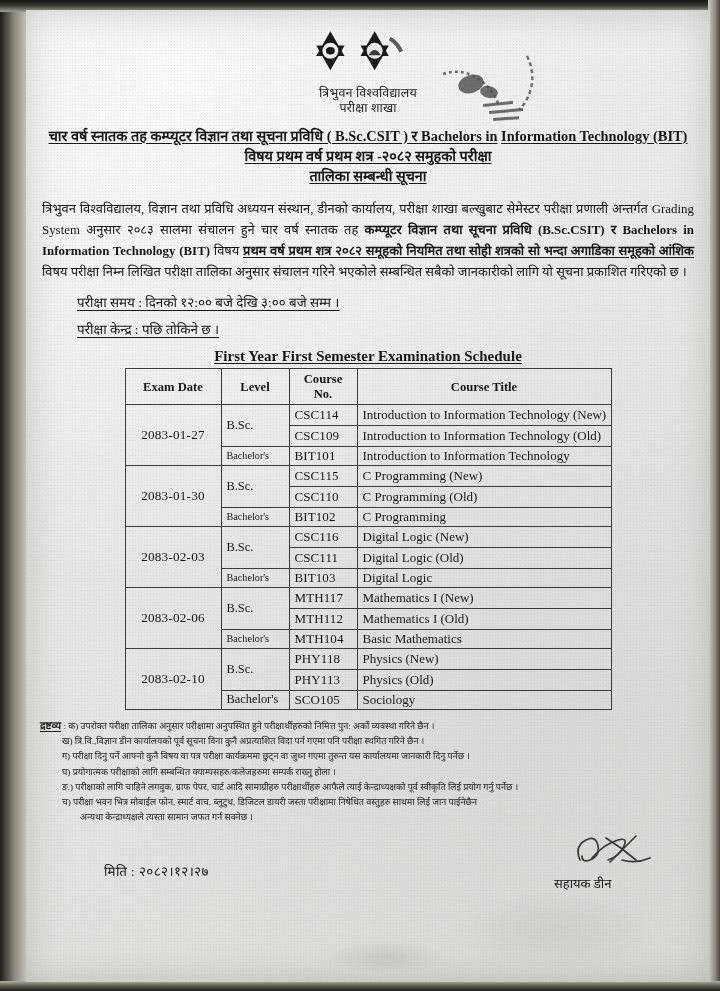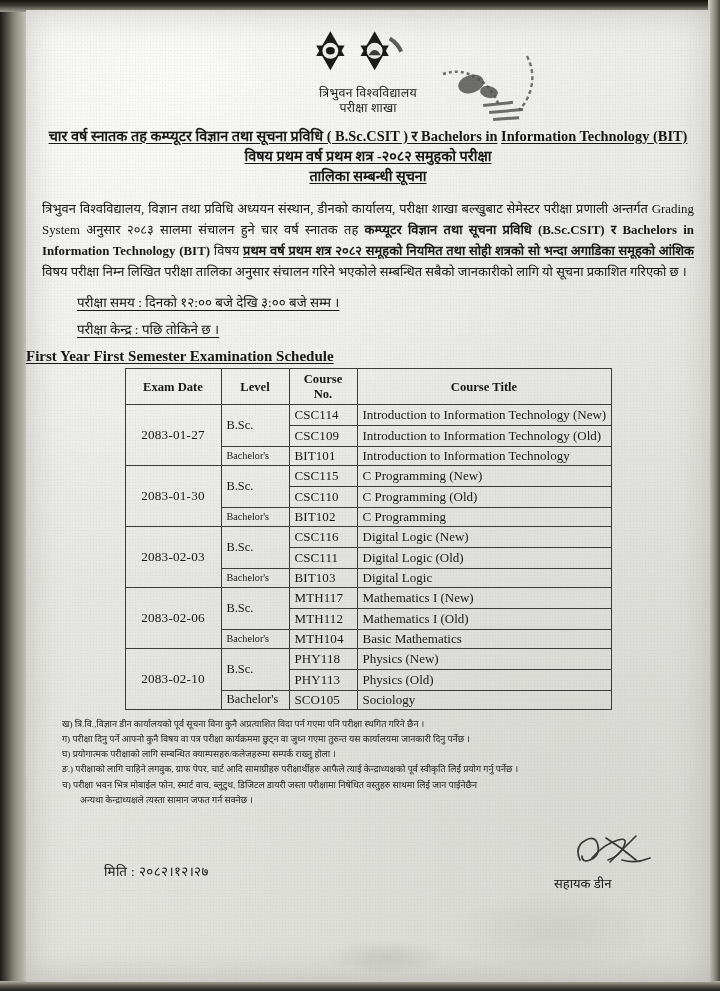--- a/index.html
+++ b/index.html
@@ -135,20 +135,21 @@
     margin: 9px 0 0 16px;
     font-size: 13.4px;
     text-decoration: underline;
     text-underline-offset: 3px;
     display: inline-block;
   }
   .meta-wrap { margin-top: 2px; margin-left: 35px; }
 
   
   .table-title {
+    text-align: center;
     font-weight: bold;
     font-size: 15px;
     margin: 10px 0 3px 0;
     text-decoration: underline;
     text-underline-offset: 2px;
   }
   table.sched {
     border-collapse: collapse;
     margin: 0 auto;
     width: 486px;
@@ -437,20 +438,21 @@
             </tr>
             <tr class="r r-b">
               <td class="level-bsc">Bachelor's</td>
               <td class="code">SCO105</td>
               <td class="title">Sociology</td>
             </tr>
           </tbody>
       </table>
 
       <div class="notes">
+        <div class="row"><span class="label">द्रष्टव्य</span><span> : </span><span>क) उपरोक्त परीक्षा तालिका अनुसार परीक्षामा अनुपस्थित हुने परीक्षार्थीहरुको निमित्त पुन: अर्को व्यवस्था गरिने छैन ।</span></div>
         <div class="row ind"><span>ख) त्रि.वि.,विज्ञान डीन कार्यालयको पूर्व सूचना विना कुनै अप्रत्याशित विदा पर्न गएमा पनि परीक्षा स्थगित गरिने छैन ।</span></div>
         <div class="row ind"><span>ग) परीक्षा दिनु पर्ने आफ्नो कुनै विषय वा पत्र परीक्षा कार्यक्रममा छुट्न वा जुध्न गएमा तुरुन्त यस कार्यालयमा जानकारी दिनु पर्नेछ ।</span></div>
         <div class="row ind"><span>घ) प्रयोगात्मक परीक्षाको लागि सम्बन्धित क्याम्पसहरु/कलेजहरुमा सम्पर्क राख्नु होला ।</span></div>
         <div class="row ind"><span>ङ.) परीक्षाको लागि चाहिने लगवुक, ग्राफ पेपर, चार्ट आदि सामाग्रीहरु परीक्षार्थीहरु आफैले त्याई केन्द्राध्यक्षको पूर्व स्वीकृति लिई प्रयोग गर्नु पर्नेछ ।</span></div>
         <div class="row ind"><span>च) परीक्षा भवन भित्र मोबाईल फोन, स्मार्ट वाच, ब्लुटुथ, डिजिटल डायरी जस्ता परीक्षामा निषेधित वस्तुहरु साथमा लिई जान पाईनेछैन</span></div>
         <div class="row ind2"><span>अन्यथा केन्द्राध्यक्षले त्यस्ता सामान जफत गर्न सक्नेछ ।</span></div>
       </div>
 
       <div class="footer">
         <div class="date-line">मिति : २०८२।१२।२७</div>

